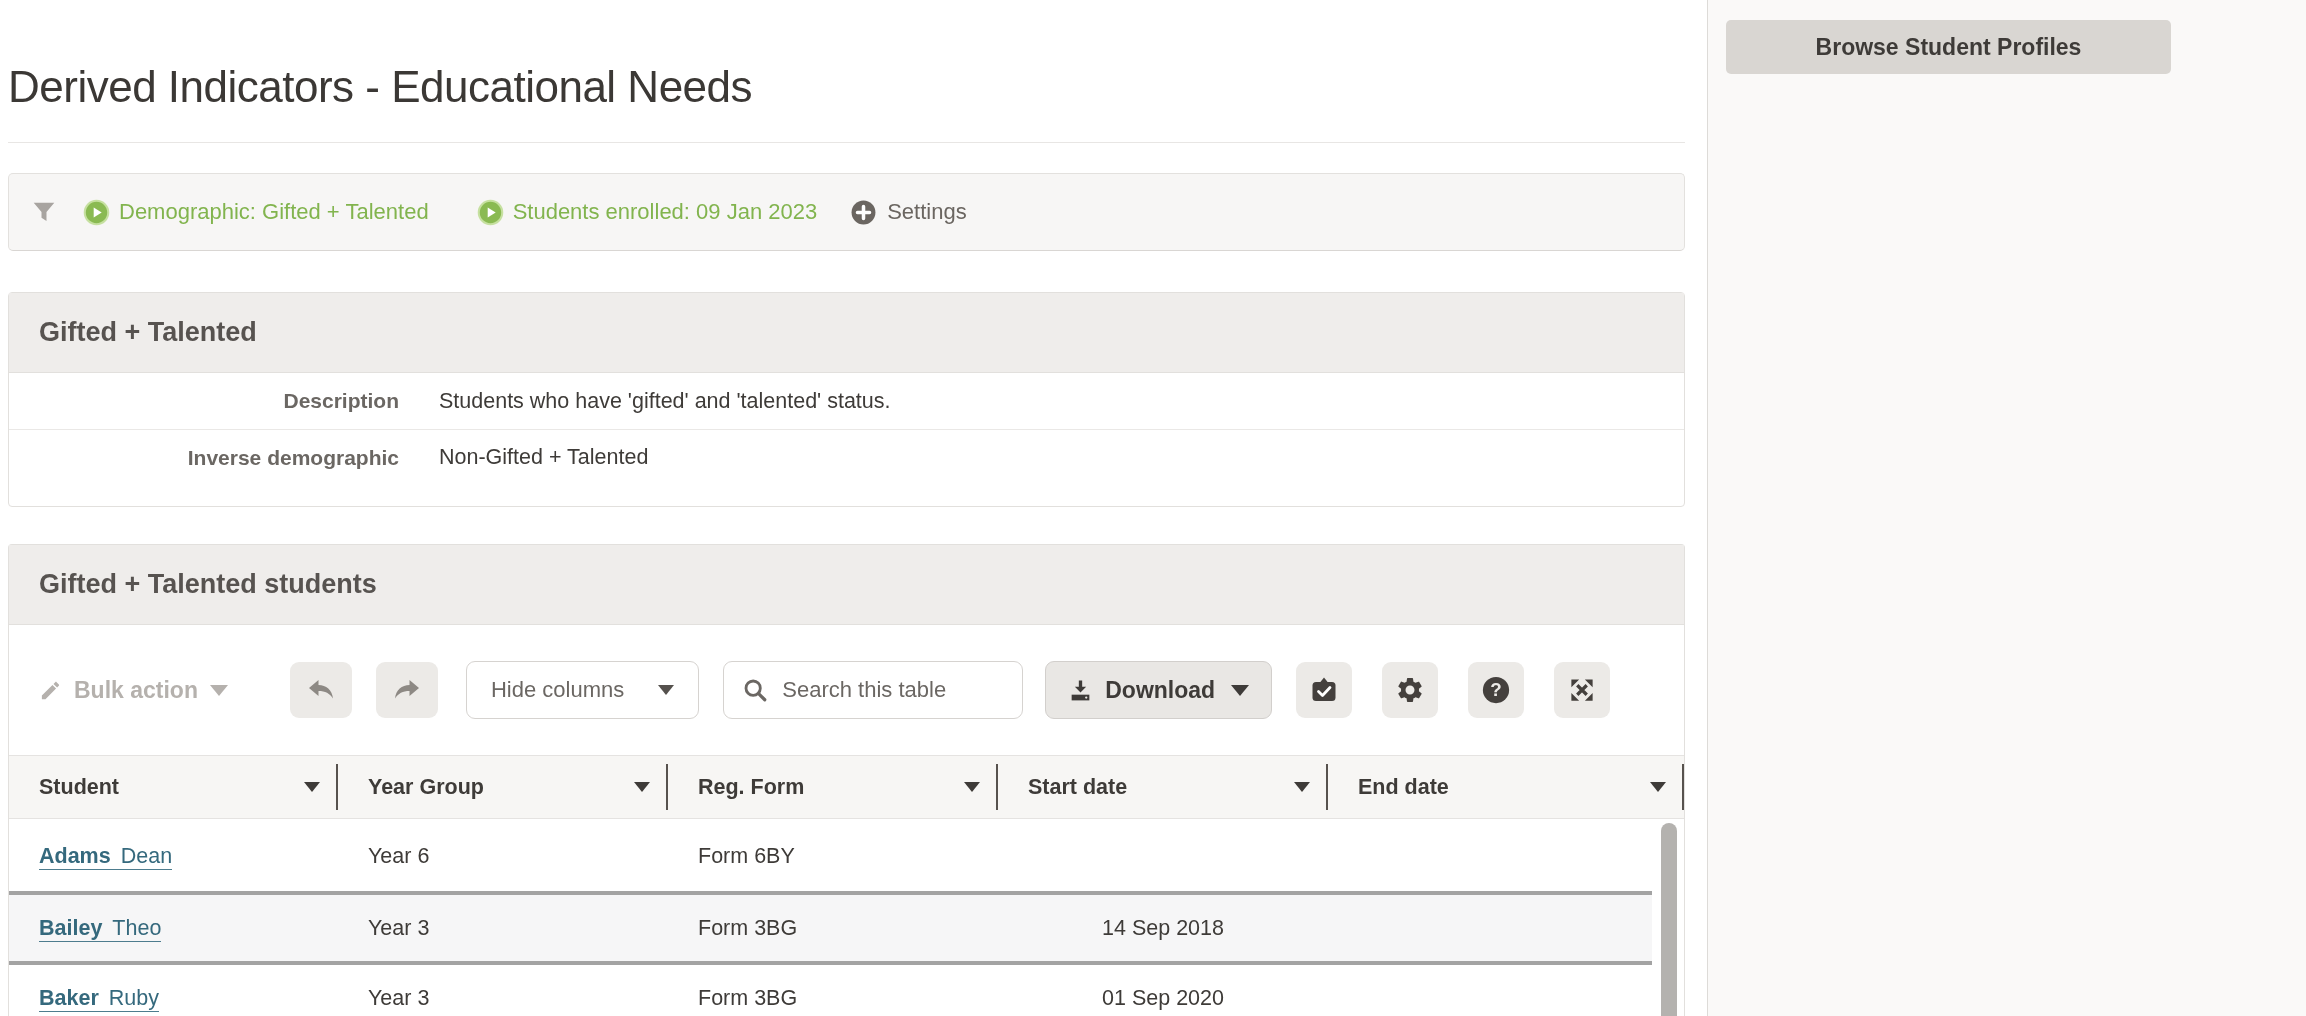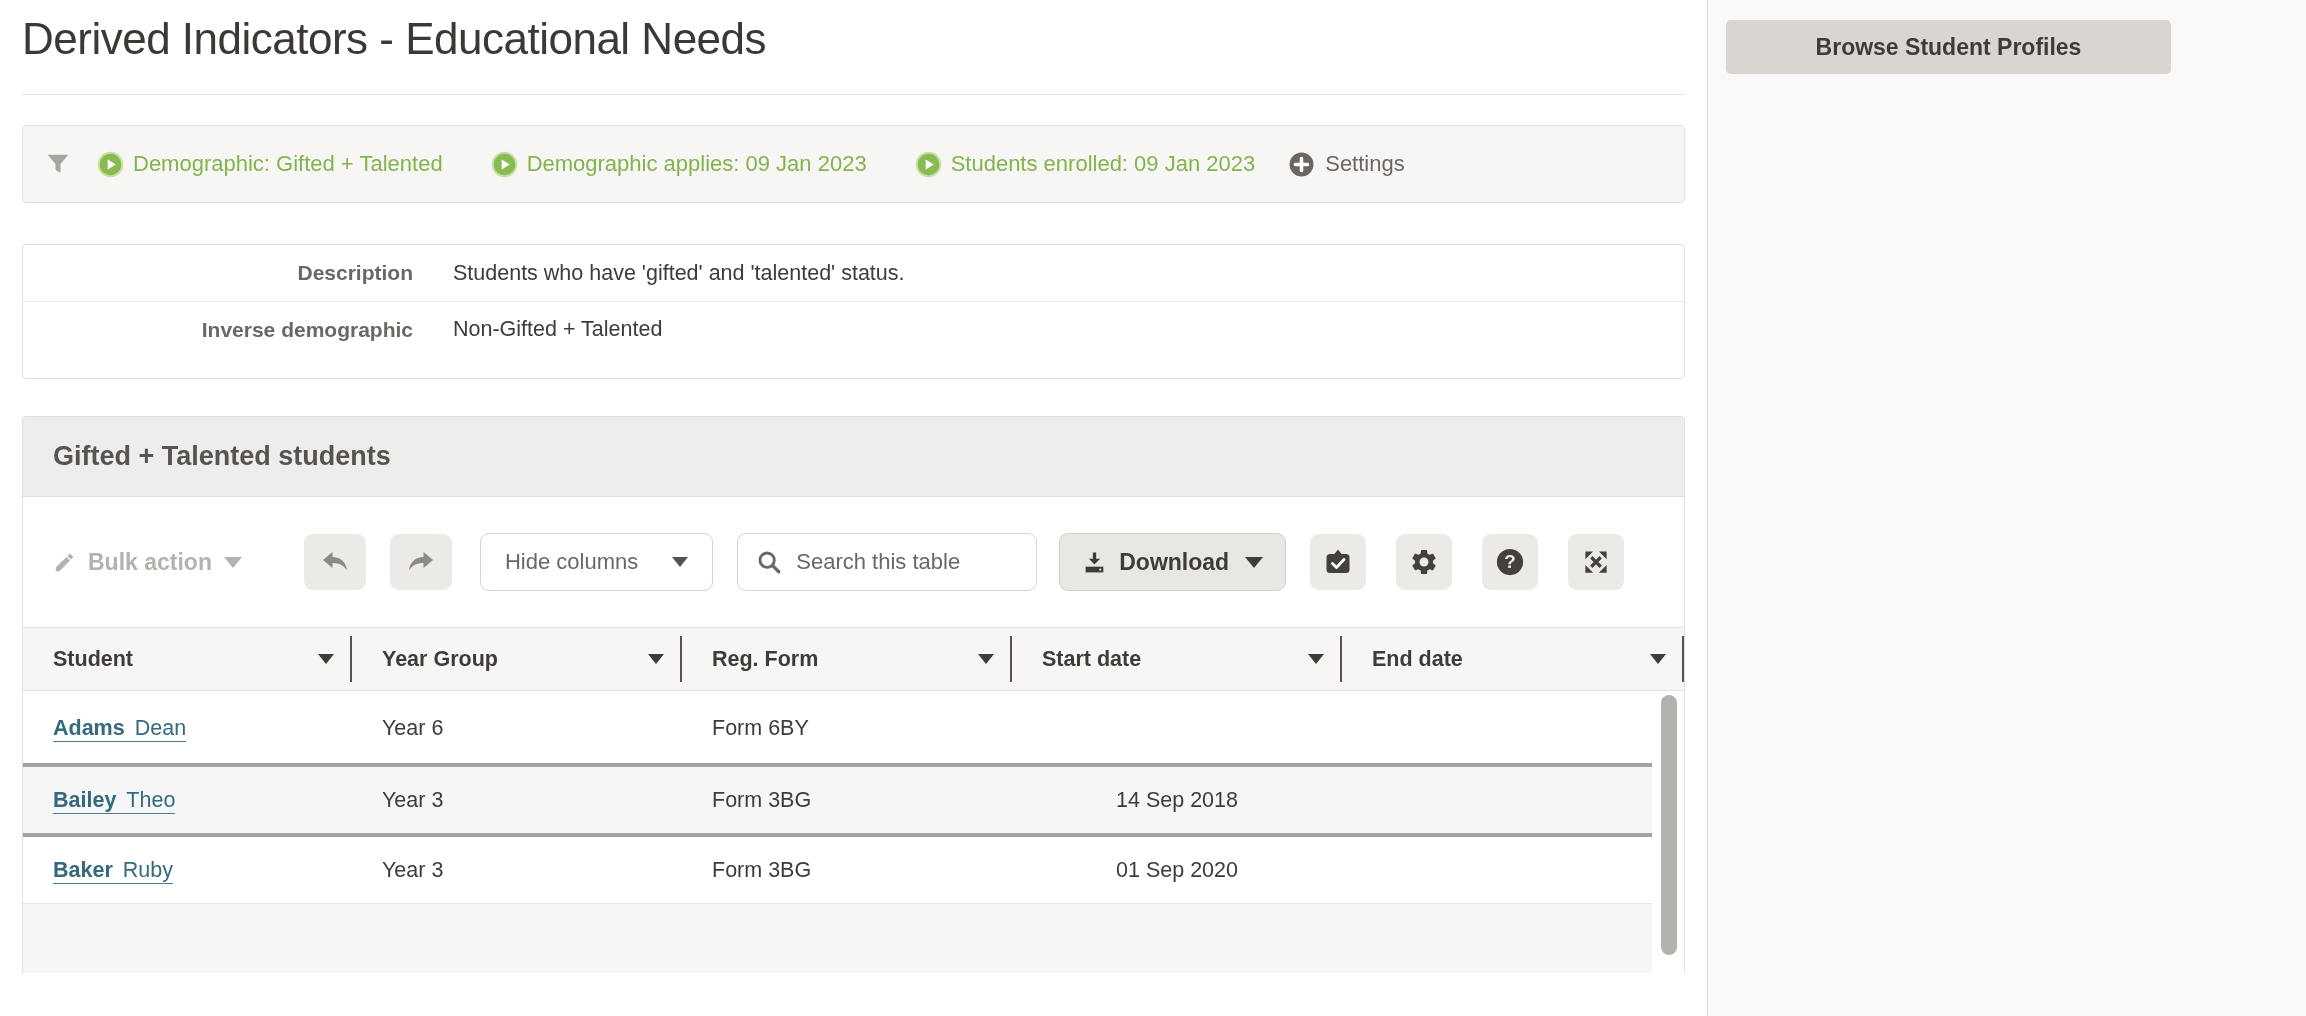--- a/index.html
+++ b/index.html
@@ -5,21 +5,21 @@
   * { box-sizing: border-box; margin: 0; padding: 0; }
   html, body { width: 2306px; height: 1016px; overflow: hidden; }
   body {
     font-family: "Liberation Sans", sans-serif;
     background: #ffffff;
     color: #3e3b38;
   }
   .app { display: flex; width: 2306px; height: 1016px; }
 
   
-  .main { width: 1707px; flex: 0 0 1707px; padding: 0 22px 0 22px; }
+  .main { width: 1707px; flex: 0 0 1707px; padding: 0 22px 0 8px; margin-top: 48px; }
 
   .page-title {
     margin-top: 14px;
     font-size: 44px;
     font-weight: 400;
     letter-spacing: -0.5px;
     color: #3b3835;
   }
   .title-rule { border: none; border-top: 1px solid #e8e6e4; margin-top: 30px; }
 
@@ -204,46 +204,42 @@
       </span>
       <div class="filter-items">
   <div class="filter-item">
     <svg width="27" height="27" viewBox="0 0 26 26">
               <circle cx="13" cy="13" r="11.3" fill="#8aba52" stroke="#c6e0a0" stroke-width="2"></circle>
               <path d="M10.3 8.2 18 13l-7.7 4.8z" fill="#fff"></path>
             </svg>
     <span>Demographic: Gifted + Talented</span>
   </div>
 
-  <div class="filter-item">
-    <svg width="27" height="27" viewBox="0 0 26 26">
-              <circle cx="13" cy="13" r="11.3" fill="#8aba52" stroke="#c6e0a0" stroke-width="2"></circle>
-              <path d="M10.3 8.2 18 13l-7.7 4.8z" fill="#fff"></path>
-            </svg>
-    <span>Demographic applies: 09 Jan 2023</span>
-  </div>
 
   <div class="filter-item">
     <svg width="27" height="27" viewBox="0 0 26 26">
               <circle cx="13" cy="13" r="11.3" fill="#8aba52" stroke="#c6e0a0" stroke-width="2"></circle>
               <path d="M10.3 8.2 18 13l-7.7 4.8z" fill="#fff"></path>
             </svg>
     <span>Students enrolled: 09 Jan 2023</span>
   </div>
 </div>
       <div class="filter-settings">
         <svg width="27" height="27" viewBox="0 0 26 26">
             <circle cx="13" cy="13" r="11.5" fill="#6b6661"></circle>
             <path d="M13 7.2v11.6M7.2 13h11.6" stroke="#fff" stroke-width="3.4" stroke-linecap="round"></path>
           </svg>
         <span>Settings</span>
       </div>
     </div>
 
     <div class="panel panel-1">
+      <div class="panel-header">
+        <h2>Gifted + Talented</h2>
+      </div>
       <div class="kv-rows">
   <div class="kv-row">
     <div class="kv-label">Description</div>
     <div class="kv-value">Students who have 'gifted' and 'talented' status.</div>
   </div>
 
   <div class="kv-row">
     <div class="kv-label">Inverse demographic</div>
     <div class="kv-value">Non-Gifted + Talented</div>
   </div>

